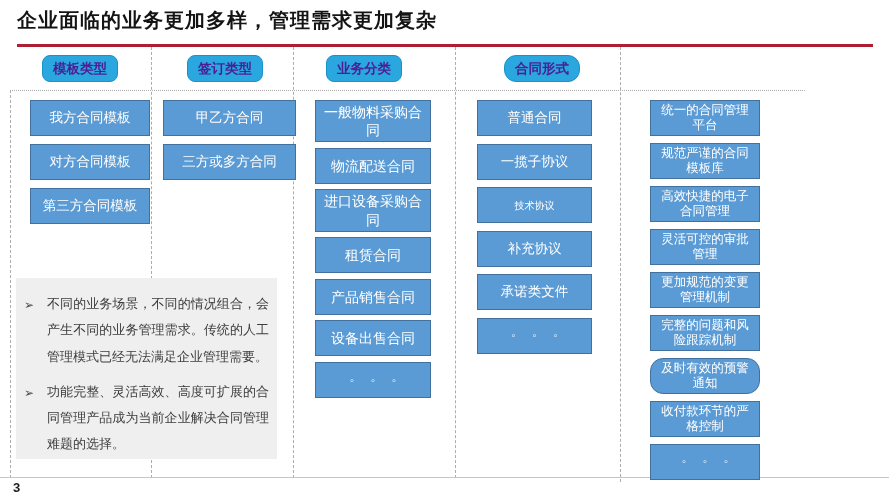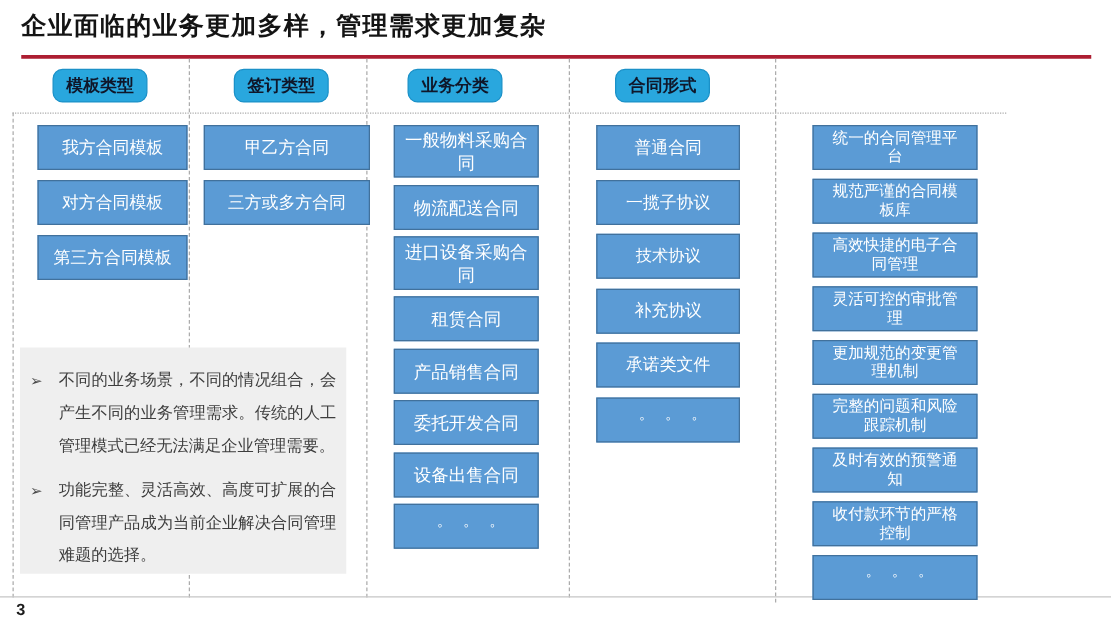--- a/index.html
+++ b/index.html
@@ -9,21 +9,21 @@
   }
   .title{
     position:absolute;left:17px;top:7px;font-size:20px;font-weight:bold;
     color:#141414;letter-spacing:1px;white-space:nowrap;
   }
   .red-line{position:absolute;left:17px;top:44px;width:856px;height:3px;background:#AD1E32;}
   .hline{position:absolute;left:10px;top:90px;width:795px;height:0;border-top:1px dotted #ACACAC;}
   .vline{position:absolute;width:0;border-left:1px dashed #ACACAC;}
   .badge{
     position:absolute;top:55px;width:76px;height:27px;border-radius:8px;
-    background:#29A7DE;border:1px solid #1B91C8;color:#0f172a;
+    background:#29A7DE;border:1px solid #1B91C8;color:#4c1d95;
     font-size:13.5px;font-weight:bold;display:flex;align-items:center;justify-content:center;
     box-sizing:border-box;
   }
   .col{position:absolute;display:flex;flex-direction:column;}
   .box{
     background:#5B9BD5;border:1px solid #41719C;color:#ffffff;
     display:flex;align-items:center;justify-content:center;text-align:center;
     box-sizing:border-box;line-height:1.3;padding:2px 4px;
   }
   .box.dots{letter-spacing:7px;text-indent:7px;font-size:11px !important;font-weight:bold;}
@@ -67,41 +67,40 @@
       <div class="box" style="min-height: 36px; font-size: 13.5px; line-height: 1.3; padding: 2px 4px;">甲乙方合同</div>
       <div class="box" style="min-height: 36px; font-size: 13.5px; line-height: 1.3; padding: 2px 4px;">三方或多方合同</div>
     </div>
     <div class="badge" style="left: 326px;">业务分类</div>
     <div class="col" style="left: 315px; top: 100px; width: 116px; row-gap: 5.5px;">
       <div class="box" style="min-height: 36px; font-size: 14px; line-height: 1.3; padding: 2px 6px;">一般物料采购合同</div>
       <div class="box" style="min-height: 36px; font-size: 14px; line-height: 1.3; padding: 2px 6px;">物流配送合同</div>
       <div class="box" style="min-height: 36px; font-size: 14px; line-height: 1.3; padding: 2px 6px;">进口设备采购合同</div>
       <div class="box" style="min-height: 36px; font-size: 14px; line-height: 1.3; padding: 2px 6px;">租赁合同</div>
       <div class="box" style="min-height: 36px; font-size: 14px; line-height: 1.3; padding: 2px 6px;">产品销售合同</div>
-      <div class="box" style="min-height: 36px; font-size: 14px; line-height: 1.3; padding: 2px 6px;">委托开发合同</div>
       <div class="box" style="min-height: 36px; font-size: 14px; line-height: 1.3; padding: 2px 6px;">设备出售合同</div>
       <div class="box dots" style="min-height: 36px; font-size: 14px; line-height: 1.3; padding: 2px 6px;">◦ ◦ ◦</div>
     </div>
-    <div class="badge" style="left: 492px;">合同形式</div>
+    <div class="badge" style="left: 504px; border-radius: 12px;">合同形式</div>
     <div class="col" style="left: 477px; top: 100px; width: 115px; row-gap: 7.5px;">
       <div class="box" style="min-height: 36px; font-size: 13.5px; line-height: 1.3; padding: 2px 4px;">普通合同</div>
       <div class="box" style="min-height: 36px; font-size: 13.5px; line-height: 1.3; padding: 2px 4px;">一揽子协议</div>
-      <div class="box" style="min-height: 36px; font-size: 13px; line-height: 1.3; padding: 2px 0;">技术协议</div>
+      <div class="box" style="min-height: 36px; font-size: 10px; line-height: 1.3; padding: 2px 0;">技术协议</div>
       <div class="box" style="min-height: 36px; font-size: 13.5px; line-height: 1.3; padding: 2px 4px;">补充协议</div>
       <div class="box" style="min-height: 36px; font-size: 13.5px; line-height: 1.3; padding: 2px 4px;">承诺类文件</div>
       <div class="box dots" style="min-height: 36px; font-size: 13.5px; line-height: 1.3; padding: 2px 4px;">◦ ◦ ◦</div>
     </div>
-    <div class="col" style="left: 650px; top: 100px; width: 132px; row-gap: 7px;">
+    <div class="col" style="left: 650px; top: 100px; width: 110px; row-gap: 7px;">
       <div class="box" style="min-height: 36px; font-size: 12.5px; line-height: 1.2; padding: 2px 10px;">统一的合同管理平台</div>
       <div class="box" style="min-height: 36px; font-size: 12.5px; line-height: 1.2; padding: 2px 10px;">规范严谨的合同模板库</div>
       <div class="box" style="min-height: 36px; font-size: 12.5px; line-height: 1.2; padding: 2px 10px;">高效快捷的电子合同管理</div>
       <div class="box" style="min-height: 36px; font-size: 12.5px; line-height: 1.2; padding: 2px 10px;">灵活可控的审批管理</div>
       <div class="box" style="min-height: 36px; font-size: 12.5px; line-height: 1.2; padding: 2px 10px;">更加规范的变更管理机制</div>
       <div class="box" style="min-height: 36px; font-size: 12.5px; line-height: 1.2; padding: 2px 10px;">完整的问题和风险跟踪机制</div>
-      <div class="box" style="min-height: 36px; font-size: 12.5px; line-height: 1.2; padding: 2px 10px;">及时有效的预警通知</div>
+      <div class="box" style="min-height: 36px; font-size: 12.5px; line-height: 1.2; padding: 2px 10px; border-radius: 13px;">及时有效的预警通知</div>
       <div class="box" style="min-height: 36px; font-size: 12.5px; line-height: 1.2; padding: 2px 10px;">收付款环节的严格控制</div>
       <div class="box dots" style="min-height: 36px; font-size: 12.5px; line-height: 1.2; padding: 2px 10px;">◦ ◦ ◦</div>
     </div>
   </div>
 
 <div class="notes" id="notes">
   <div class="note-item">
     <span class="note-marker">➢</span>
     <span class="note-text">不同的业务场景，不同的情况组合，会产生不同的业务管理需求。传统的人工管理模式已经无法满足企业管理需要。</span>
   </div>

